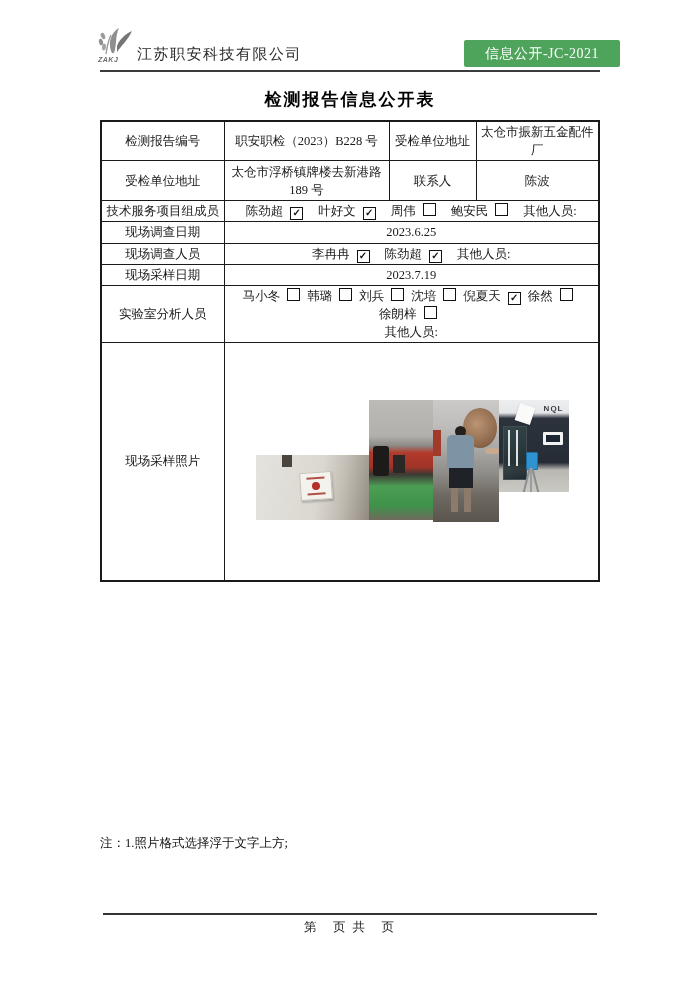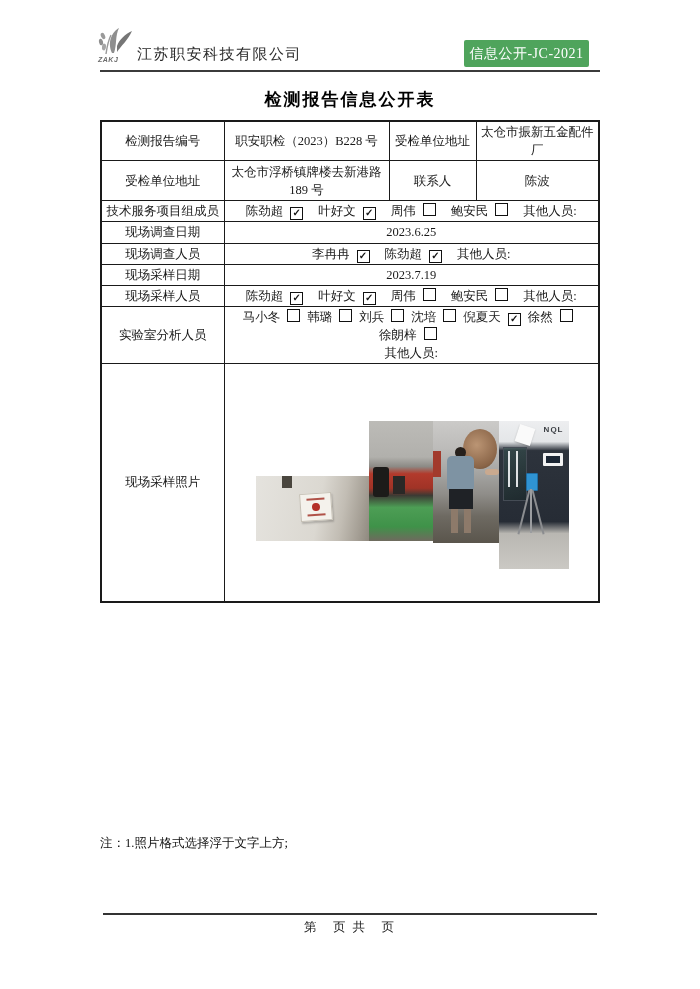--- a/index.html
+++ b/index.html
@@ -3,21 +3,21 @@
 <meta charset="utf-8">
 <style>
   html,body{margin:0;padding:0;background:#888;}
   .page{position:relative;width:700px;height:989px;background:#ffffff;margin:0 auto;
         font-family:"Liberation Serif","DejaVu Serif",serif;color:#1a1a1a;overflow:hidden;}
   
   .logo{position:absolute;left:96px;top:27px;width:40px;height:42px;}
   .logo-text{position:absolute;left:2px;top:29px;font-size:7px;font-weight:bold;font-style:italic;
              color:#6d6d6d;letter-spacing:.5px;font-family:"Liberation Sans",sans-serif;}
   .company{position:absolute;left:137px;top:45px;font-size:15px;letter-spacing:1.5px;color:#2b2b2b;}
-  .doc-code{position:absolute;left:464px;top:40px;width:125px;height:27px;line-height:27px;
+  .doc-code{position:absolute;left:464px;top:40px;width:156px;height:27px;line-height:27px;
             text-align:center;background:#4FA45C;color:#ffffff;font-size:14px;letter-spacing:.5px;border-radius:2px;}
   .header-rule{position:absolute;left:100px;top:70px;width:500px;height:2px;background:#3b3b3b;}
   
   .title{position:absolute;left:0;top:88px;width:700px;text-align:center;font-size:17px;
          font-weight:bold;letter-spacing:2px;color:#000;}
   
   table.form{position:absolute;left:100px;top:120px;width:498px;border-collapse:collapse;
              table-layout:fixed;border:2px solid #1a1a1a;}
   table.form td{border:1px solid #1a1a1a;font-size:12.5px;line-height:1.45;padding:1px 3px;
                 text-align:center;vertical-align:middle;overflow:hidden;}
@@ -76,21 +76,21 @@
   #mp3 .redm{left:0;top:30px;width:8px;height:26px;background:#a23a2c;}
   #mp3 .drum{right:2px;top:8px;width:34px;height:40px;border-radius:50%;
        background:radial-gradient(circle at 40% 40%,#bb9574,#8a6548 70%,#5f4530);}
   #mp3 .head{left:22px;top:26px;width:11px;height:11px;border-radius:50%;background:#26201c;}
   #mp3 .torso{left:14px;top:35px;width:27px;height:34px;border-radius:5px 5px 3px 3px;background:#7e93a3;}
   #mp3 .shorts{left:16px;top:68px;width:24px;height:20px;background:#1f2226;}
   #mp3 .leg1{left:18px;top:88px;width:7px;height:24px;background:#8d7a6a;}
   #mp3 .leg2{left:31px;top:88px;width:7px;height:24px;background:#8d7a6a;}
   #mp3 .arm{right:0;top:48px;width:14px;height:6px;background:#c9a98f;border-radius:3px;}
   
-  #mp4{left:274px;top:57px;width:70px;height:148px;
+  #mp4{left:274px;top:57px;width:70px;height:92px;
        background:linear-gradient(180deg,#edeef0 0%,#e4e6e8 14%,#2d333c 20%,#262c35 68%,#b9b7b2 76%,#cbc9c4 100%);}
   #mp4 .nql{right:5px;top:3px;color:#3a3d42;font-size:8px;font-weight:bold;letter-spacing:1px;
        font-family:"Liberation Sans",sans-serif;}
   #mp4 .paper{left:18px;top:5px;width:16px;height:18px;background:#fafafa;transform:rotate(18deg);
        box-shadow:0 1px 2px rgba(0,0,0,.2);}
   #mp4 .glass{left:4px;top:26px;width:22px;height:52px;border:1px solid #454c55;
        background:linear-gradient(160deg,rgba(57,84,82,.6),#1f2a2e);}
   #mp4 .h1{left:9px;top:30px;width:2px;height:36px;background:#dfe2e4;}
   #mp4 .h2{left:17px;top:30px;width:2px;height:36px;background:#dfe2e4;}
   #mp4 .screen{right:6px;top:32px;width:20px;height:13px;background:#f2f2f2;border-radius:1px;}
@@ -156,24 +156,20 @@
       <td colspan="3">2023.6.25</td>
     </tr>
     <tr style="height:19px">
       <td>现场调查人员</td>
       <td class="cg" colspan="3"><span class="cg-item"><span>李冉冉</span><span class="cbox">✓</span></span><span class="cg-item"><span>陈劲超</span><span class="cbox">✓</span></span><span class="cg-other">其他人员:</span></td>
     </tr>
     <tr style="height:18px">
       <td>现场采样日期</td>
       <td colspan="3">2023.7.19</td>
     </tr>
-    <tr style="height:19px">
-      <td>现场采样人员</td>
-      <td class="cg" colspan="3"><span class="cg-item"><span>陈劲超</span><span class="cbox">✓</span></span><span class="cg-item"><span>叶好文</span><span class="cbox">✓</span></span><span class="cg-item"><span>周伟</span><span class="cbox"></span></span><span class="cg-item"><span>鲍安民</span><span class="cbox"></span></span><span class="cg-other">其他人员:</span></td>
-    </tr>
     <tr style="height:37px" class="lab-row">
       <td>实验室分析人员</td>
       <td class="cg" colspan="3"><span class="cg-item"><span>马小冬</span><span class="cbox"></span></span><span class="cg-item"><span>韩璐</span><span class="cbox"></span></span><span class="cg-item"><span>刘兵</span><span class="cbox"></span></span><span class="cg-item"><span>沈培</span><span class="cbox"></span></span><span class="cg-item"><span>倪夏天</span><span class="cbox">✓</span></span><span class="cg-item"><span>徐然</span><span class="cbox"></span></span><span class="cg-item"><span>徐朗梓</span><span class="cbox"></span></span><span class="cg-other nl">其他人员:</span></td>
     </tr>
     <tr style="height:238px">
       <td>现场采样照片</td>
       <td class="photo-cell" colspan="3">
         <div class="photo" id="mp1">
           <div class="pipe"></div>
           <div class="plaque">

